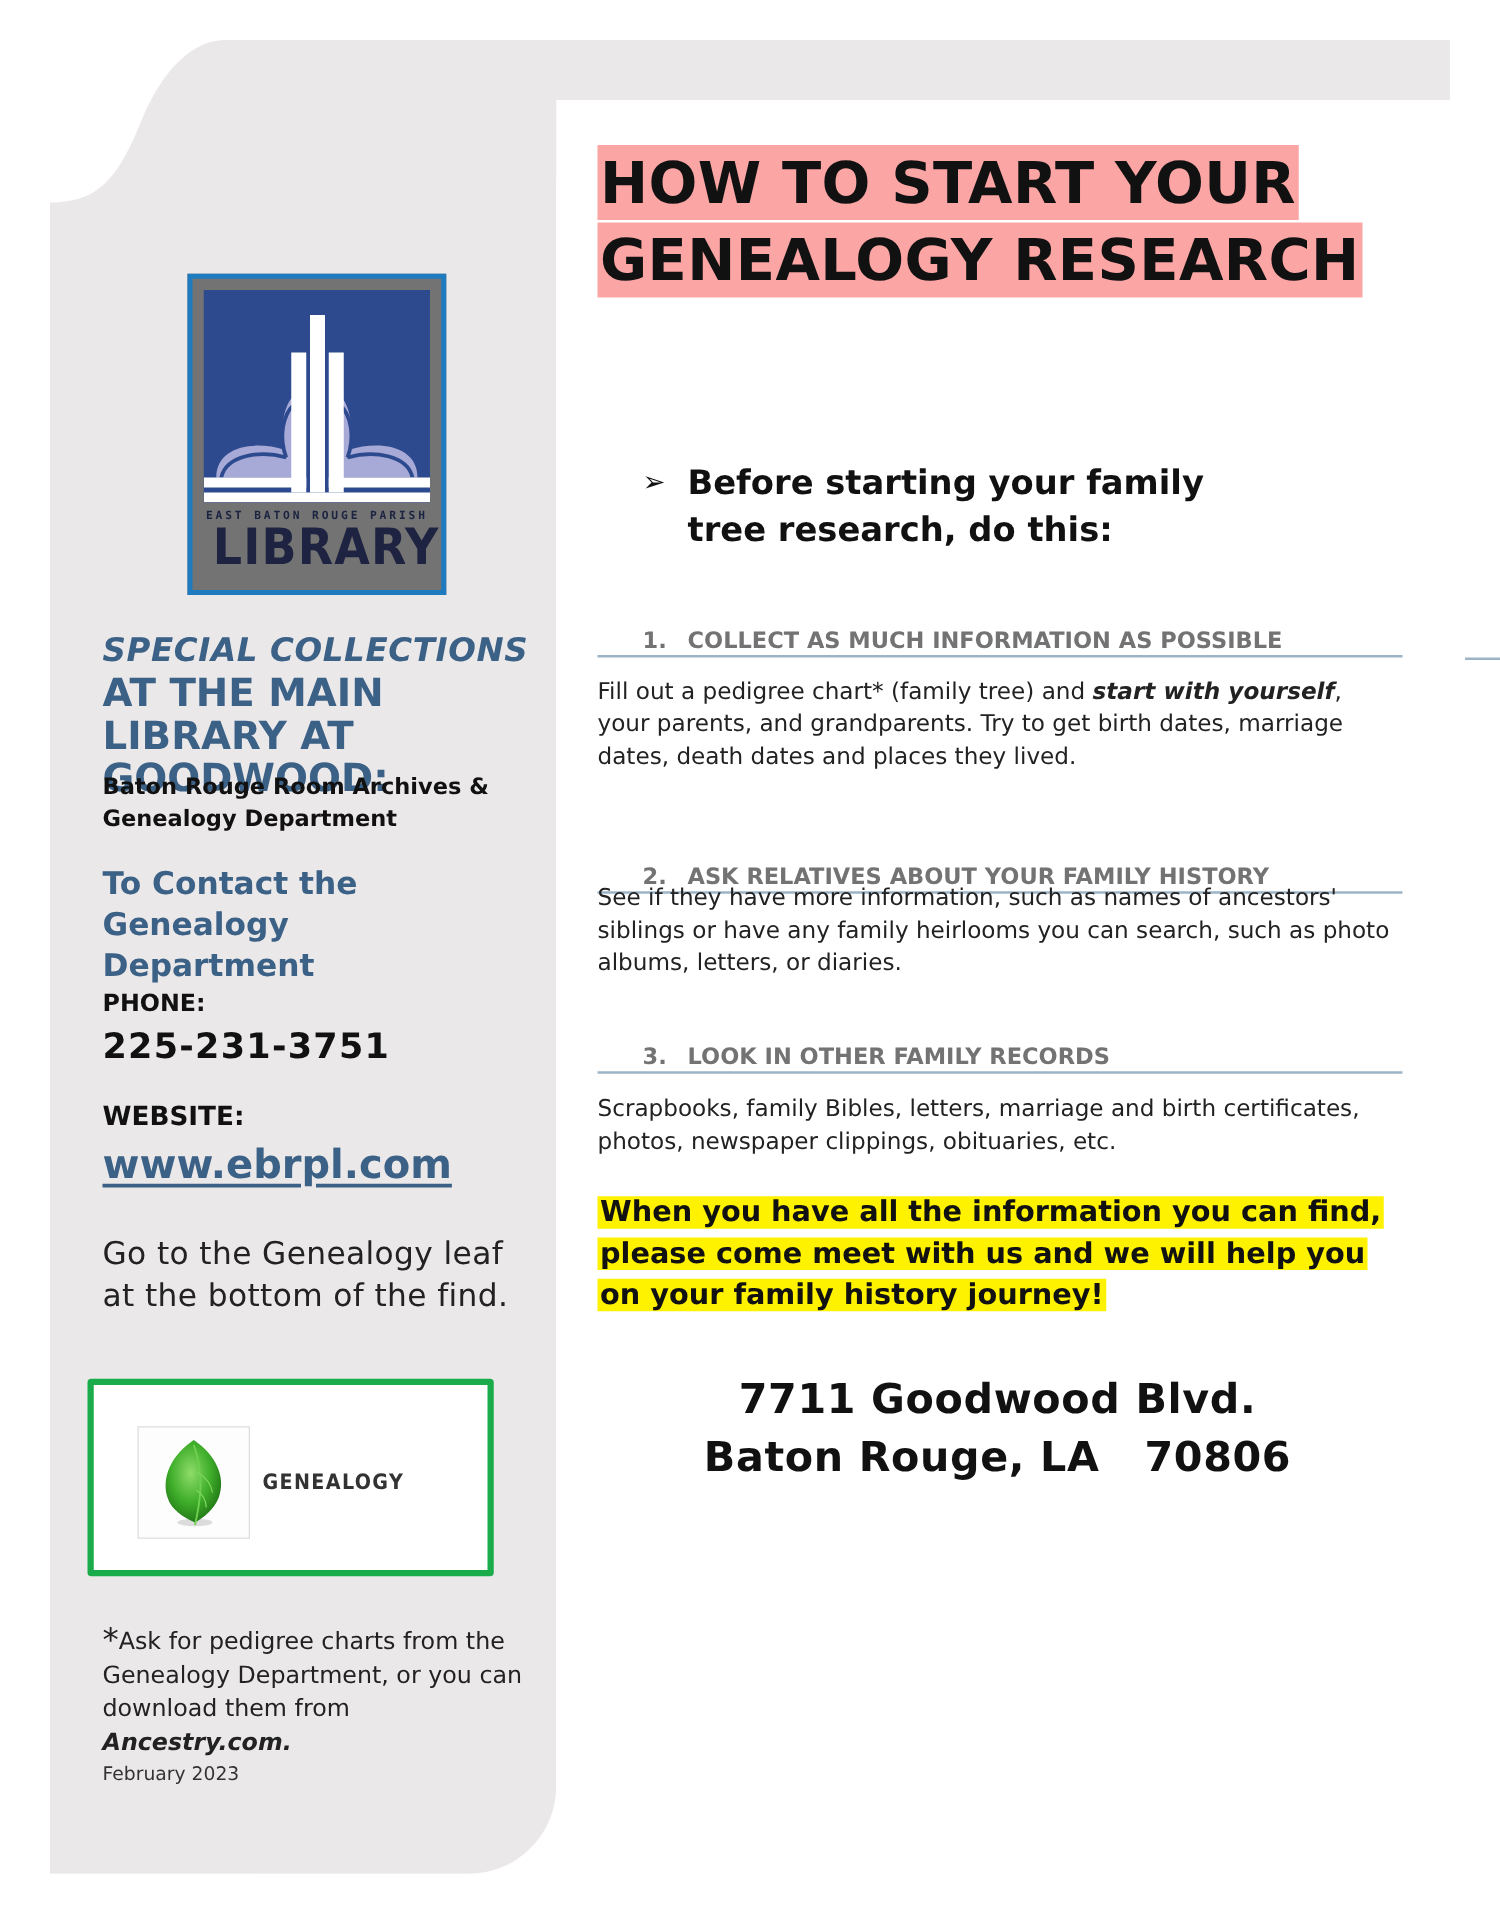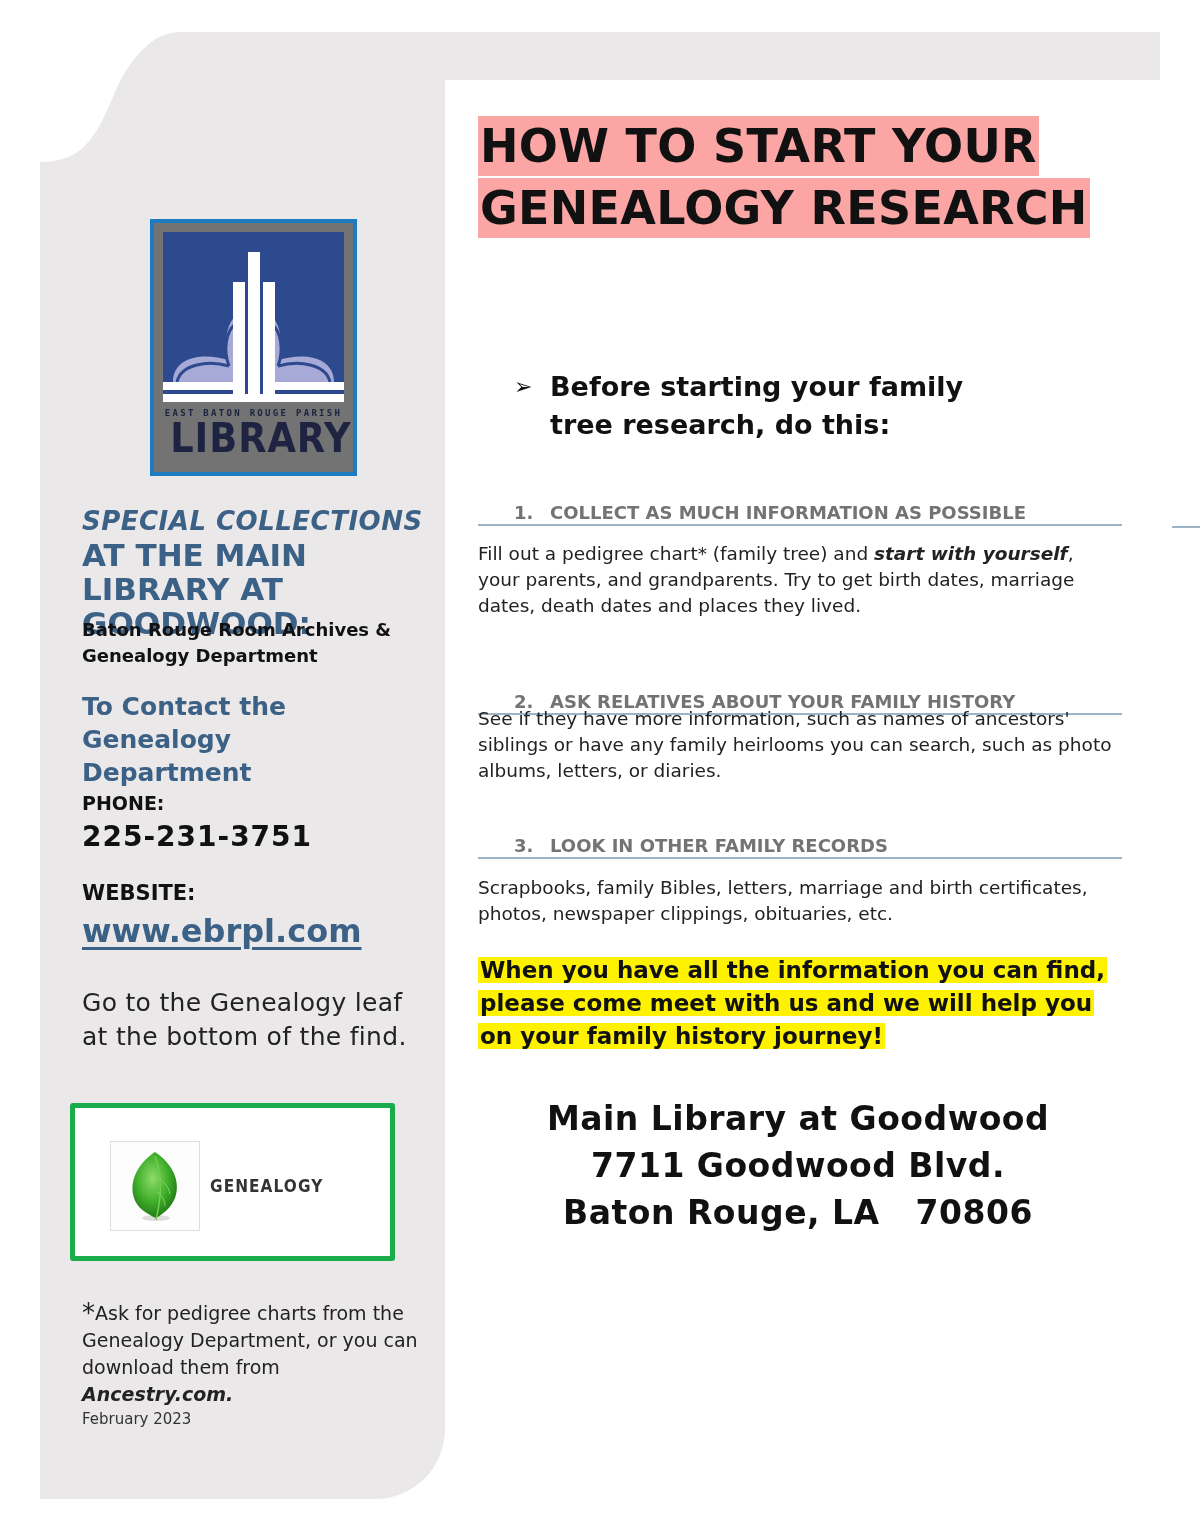--- a/index.html
+++ b/index.html
@@ -227,16 +227,15 @@
 <div class="step-head s3h">
   <span class="num">3.</span><span>LOOK IN OTHER FAMILY RECORDS</span>
 </div>
 <div class="step-body s3b">Scrapbooks, family Bibles, letters, marriage and birth certificates, photos, newspaper clippings, obituaries, etc.</div>
 
 <div class="cta">
   <span>When you have all the information you can find, please come meet with us and we will help you on your family history journey!</span>
 </div>
 
 <div class="address">
-  <div>Main Library at Goodwood</div>
   <div>7711 Goodwood Blvd.</div>
   <div>Baton Rouge, LA   70806</div>
 </div>
 
 </body></html>

